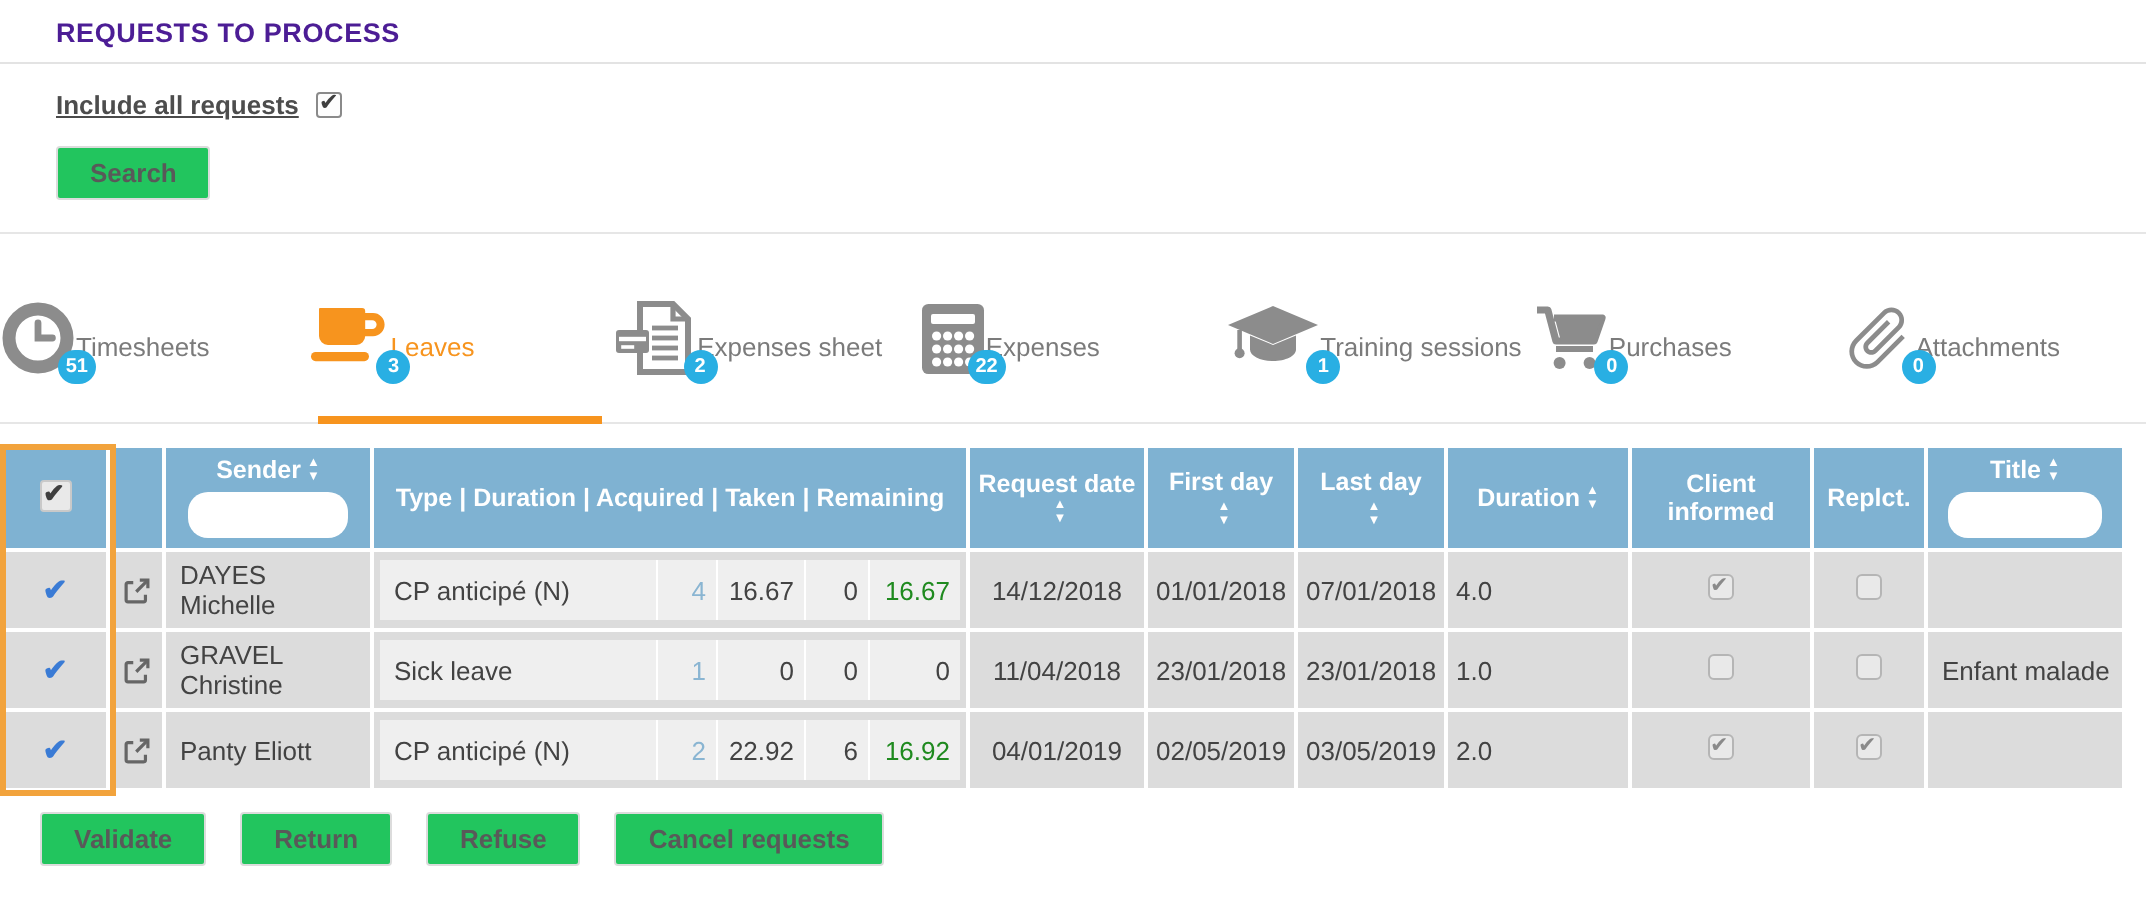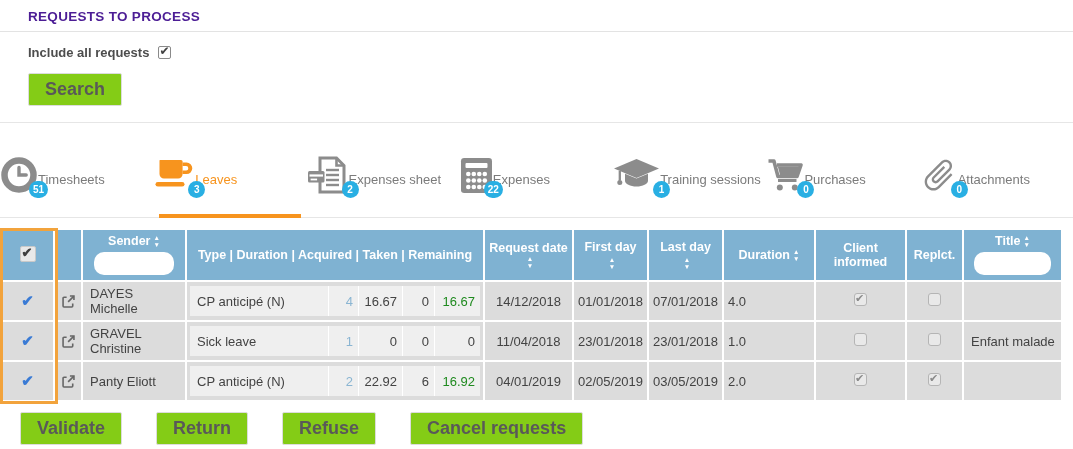--- a/index.html
+++ b/index.html
@@ -9,34 +9,34 @@
     font-family: "Liberation Sans", sans-serif;
     color: #4a4a4a; position: relative;
   }
   
   .page-title {
     padding: 9px 0 0 28px;
     font-size: 13.5px; font-weight: bold; color: #4c1d95;
     letter-spacing: .3px;
   }
   .title-divider { border-top: 1px solid #e3e3e3; margin-top: 7px; }
-  .filter-row { margin: 13px 0 0 28px; display: flex; align-items: center; gap: 9px; }
+  .filter-row { margin: 13px 0 0 28px; display: flex; align-items: center; gap: 9px; text-decoration: underline; }
   .filter-label { font-size: 13px; font-weight: bold; color: #4d4d4d; }
   .std-check {
     display: inline-block; width: 13px; height: 13px;
     border: 1px solid #8a8a8a; border-radius: 2px; background: #fdfdfd;
     position: relative;
   }
   .std-check[data-checked="true"]::after {
     content: "\2714"; position: absolute; top: -3px; left: 0;
     font-size: 12px; color: #3f3f3f;
   }
   .btn {
-    display: inline-block; background: #84cc16; border: 1px solid #dcdcdc;
-    border-radius: 2px; color: #595959; font-weight: bold; font-size: 18px;
+    display: inline-block; background: #22c55e; border: 1px solid #dcdcdc;
+    border-radius: 2px; color: #595959; font-weight: bold; font-size: 13px;
     padding: 5px 16px; cursor: pointer; font-family: inherit;
   }
   .search-btn { margin: 13px 0 0 28px; }
   
   .tabs {
     margin-top: 16px; height: 96px;
     border-top: 1px solid #e6e6e6; border-bottom: 1px solid #e6e6e6;
     display: flex; position: relative;
   }
   .tab {
@@ -121,21 +121,21 @@
   .mini-check[data-checked="true"]::after {
     content: "\2714"; position: absolute; top: -2px; left: 0;
     font-size: 11px; color: #8a8a8a;
   }
   td.titlecell { padding-left: 7px; }
   .col-highlight {
     position: absolute; left: 0; top: 0; width: 58px; height: 176px;
     border: 3px solid #F2A33C; pointer-events: none; z-index: 5;
   }
   
-  .actions { margin: 10px 0 4px 20px; display: flex; gap: 34px; align-items: flex-end; }
+  .actions { margin: 10px 0 4px 20px; display: flex; gap: 17px; align-items: flex-end; }
   svg { display: block; }
 </style>
 </head>
 <body>
 
 
 
 <div class="page-title">REQUESTS TO PROCESS</div>
 <div class="title-divider"></div>
 

